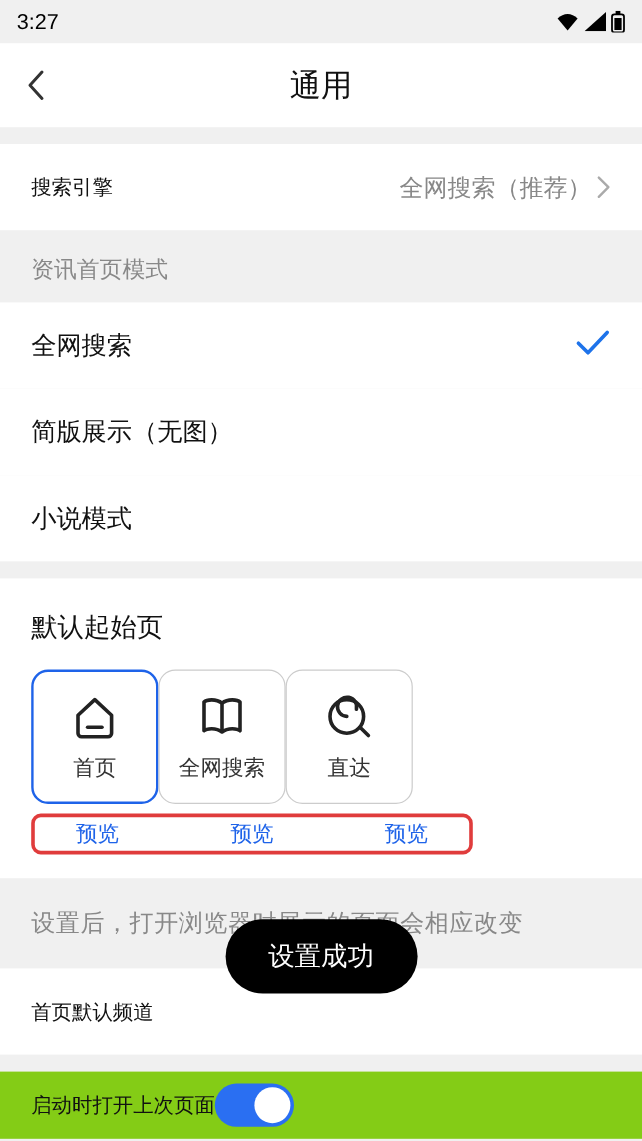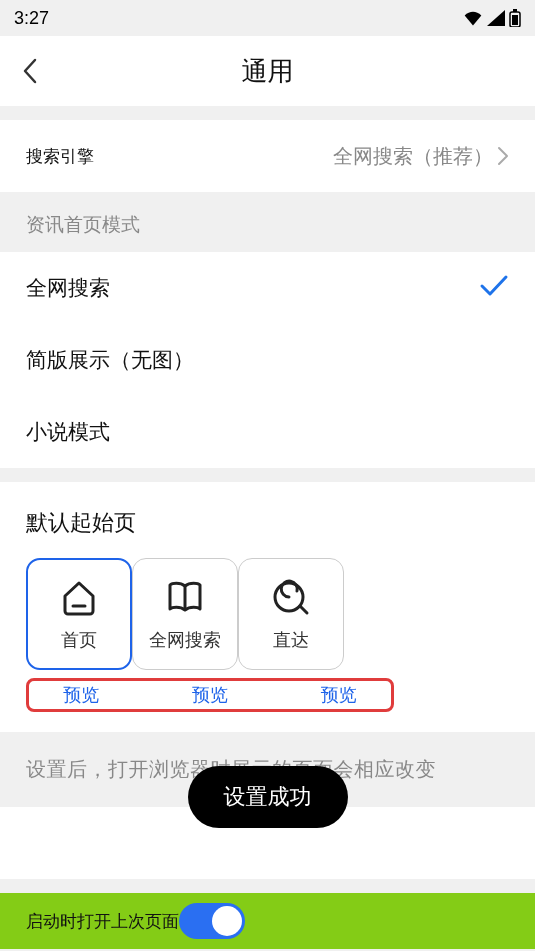--- a/index.html
+++ b/index.html
@@ -247,20 +247,21 @@
   <div class="preview-row">
     <span class="preview-link">预览</span>
     <span class="preview-link">预览</span>
     <span class="preview-link">预览</span>
   </div>
 </div>
 
 <div class="desc-bar">设置后，打开浏览器时展示的页面会相应改变</div>
 
 <div class="row">
+  <span class="row-label">首页默认频道</span>
 </div>
 
 <div class="gap"></div>
 
 <div class="bottom-cut">
   <span class="row-label">启动时打开上次页面</span>
   <div class="toggle">
     <div class="toggle-knob"></div>
   </div>
 </div>

